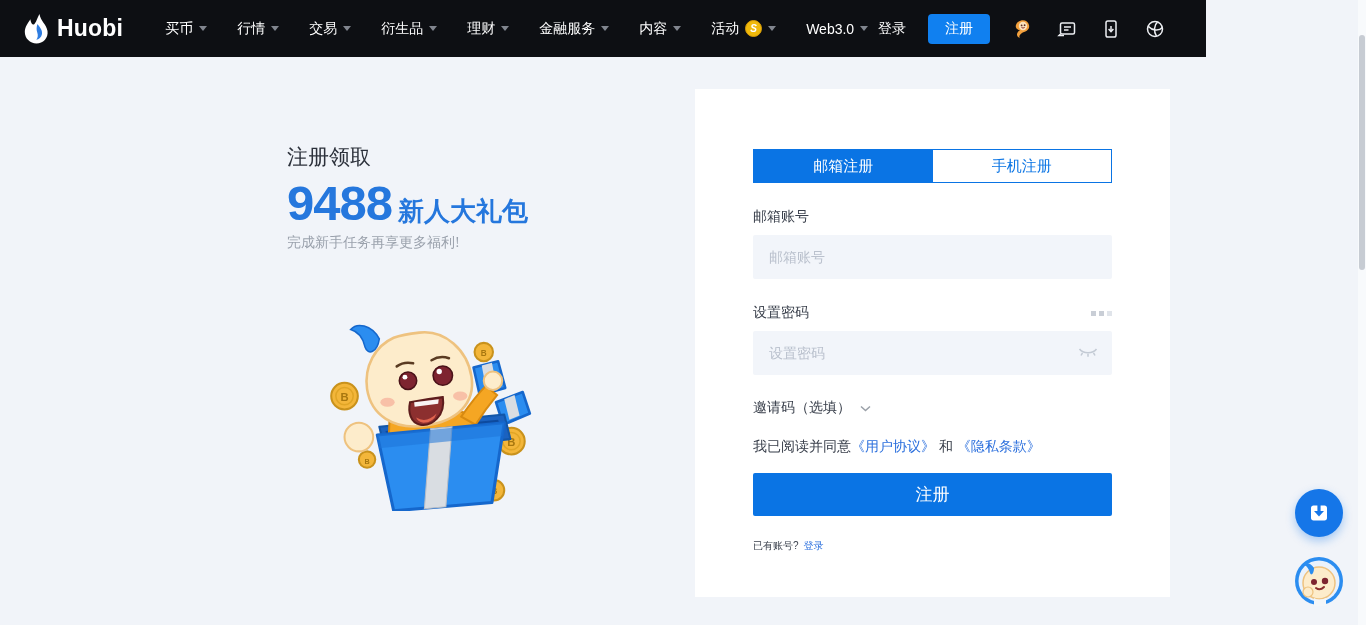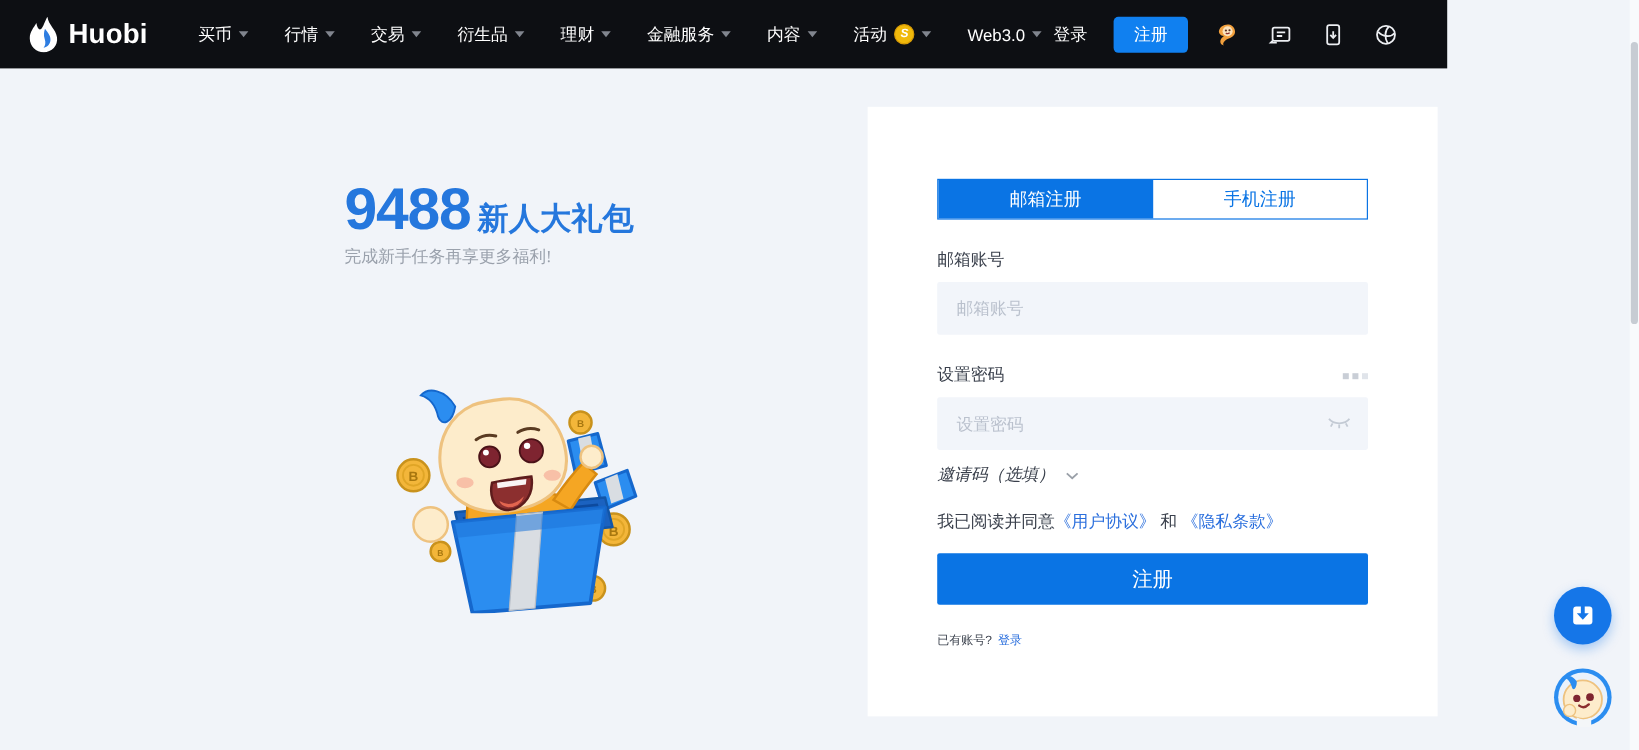--- a/index.html
+++ b/index.html
@@ -25,35 +25,35 @@
   .promo-line2 { display:flex; align-items:baseline; margin-top:8px; color:#2577dd; }
   .promo-amount { font-size:49px; font-weight:800; letter-spacing:-1px; line-height:1; }
   .promo-currency { font-size:34px; font-weight:800; margin-left:9px; letter-spacing:-.5px; }
   .promo-gift { font-size:26px; font-weight:600; margin-left:6px; }
   .promo-line3 { margin-top:5px; font-size:14px; color:#9aa1ac;font-family:Liberation Serif, serif; }
 
   
   .mascot { position:absolute; left:322px; top:316px; width:215px; height:195px; }
 
   
-  .panel { position:absolute; left:723px; top:89px; width:475px; height:508px; background:#ffffff; }
+  .panel { position:absolute; left:695px; top:89px; width:475px; height:508px; background:#ffffff; }
   .form { padding:60px 58px 0; }
   .tabs { display:flex; height:34px; border:1px solid #0a74e4; background:#fff; }
   .tab { flex:1; display:flex; align-items:center; justify-content:center; font-size:15px; color:#0a74e4; cursor:pointer; }
   .tab.active { background:#0a74e4; color:#ffffff; }
   .label-row { margin-top:25px; display:flex; justify-content:space-between; align-items:center; }
   .field-label { font-size:14px; color:#3a404c; }
   .strength { display:flex; gap:3px; align-items:center; }
   .strength i { width:5px; height:5px; background:#c9ced6; display:block; }
   .strength i:last-child { background:#e0e4ea; }
   .text-input { margin-top:9px; position:relative; }
   .text-input input { width:100%; height:44px; background:#f2f5fa; border:none; border-radius:2px; padding:0 16px; font-size:14px; color:#333; outline:none; }
   .text-input input::placeholder { color:#bac1cd; }
   .eye { position:absolute; right:14px; top:16px; cursor:pointer; }
-  .invite-row { margin-top:12px; display:flex; align-items:center; gap:9px; font-size:14px; color:#3a404c; cursor:pointer;font-style:italic; }
+  .invite-row { margin-top:24px; display:flex; align-items:center; gap:9px; font-size:14px; color:#3a404c; cursor:pointer; }
   .agreement { margin-top:21px; font-size:14px; color:#3a404c; }
   .agreement a { color:#2b6fdd; text-decoration:none; cursor:pointer; }
   .submit { margin-top:17px; width:100%; height:43px; background:#0a74e4; color:#ffffff; font-size:17px; border:none; border-radius:2px; cursor:pointer; }
   .has-account { margin-top:23px; font-size:10px; color:#3a404c; }
   .has-account a { color:#2b6fdd; text-decoration:none; margin-left:5px; cursor:pointer; }
 
   
   .float-download { position:absolute; left:1295px; top:489px; width:48px; height:48px; border-radius:50%; background:#1576e8; display:flex; align-items:center; justify-content:center; cursor:pointer; box-shadow:0 4px 10px rgba(21,118,232,.35); }
   .float-avatar { position:absolute; left:1294px; top:556px; width:50px; height:50px; border-radius:50%; cursor:pointer; }
 
@@ -136,20 +136,21 @@
     </svg>
     <svg class="nav-icon" viewBox="0 0 22 22" fill="none" stroke="#eceef2" stroke-width="1.5">
       <circle cx="11" cy="11" r="7.5"></circle>
       <path d="M4.5 8.5 C8 12.5 15 13.5 18.3 9.5"></path>
       <path d="M13.5 4.2 C10 7 9.5 13.5 12.5 18.2"></path>
     </svg>
   </div>
 </header>
 
 <section class="promo">
+  <div class="promo-line1">注册领取</div>
   <div class="promo-line2">
     <span class="promo-amount">9488</span>
     <span class="promo-gift">新人大礼包</span>
   </div>
   <div class="promo-line3">完成新手任务再享更多福利!</div>
 </section>
 
 <div class="mascot">
   <svg width="215" height="195" viewBox="0 0 210 190">
 

